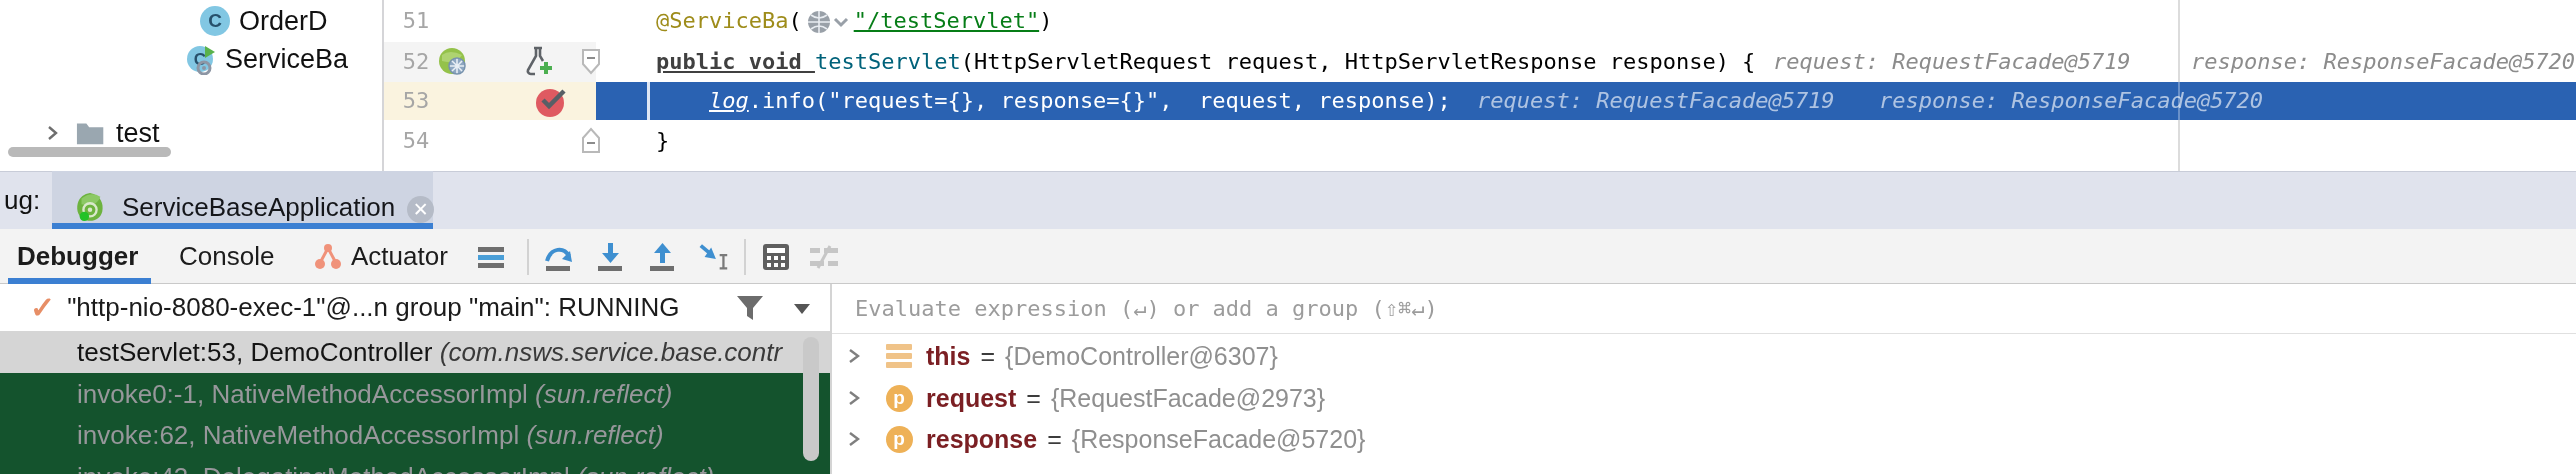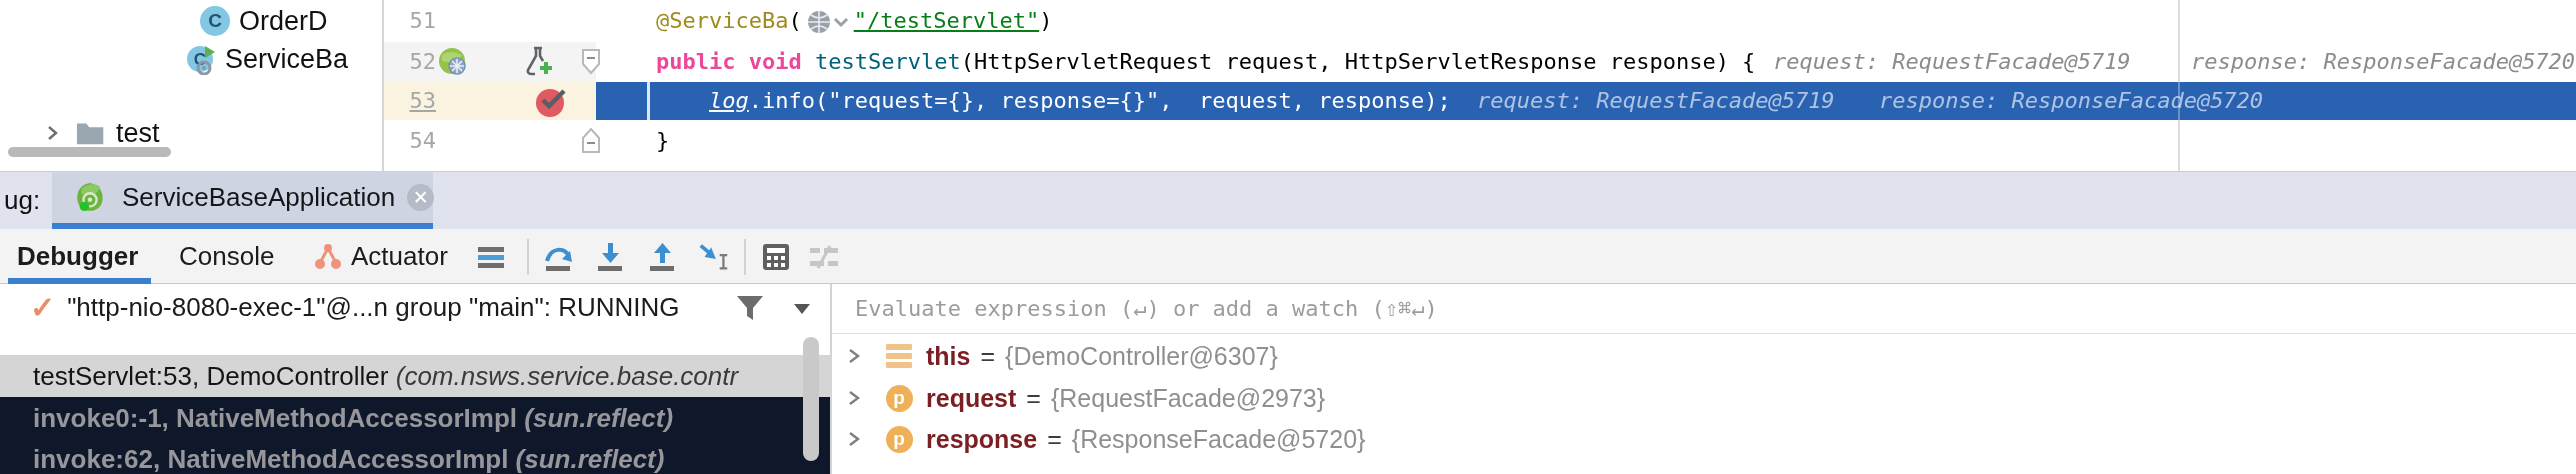--- a/index.html
+++ b/index.html
@@ -9,58 +9,58 @@
   
   #project-panel{left:0;top:0;width:382px;height:171px;background:#fff;overflow:hidden;}
   .tree-row{position:absolute;height:38px;line-height:38px;font-size:27px;color:#111;white-space:nowrap;display:flex;align-items:center;}
   .tree-ic{display:inline-flex;width:32px;height:32px;margin-right:8px;align-items:center;justify-content:center;flex:0 0 auto;}
   .class-circle{width:30px;height:30px;border-radius:50%;background:#82c7e3;color:#27506b;font-size:19px;font-weight:bold;
                 display:flex;align-items:center;justify-content:center;position:relative;}
   #psep{left:382px;top:0;width:2px;height:171px;background:#d5d5d8;}
   #hscroll-thumb{left:8px;top:147px;width:163px;height:10px;border-radius:5px;background:#b9b9b9;}
   .gutter-bg-52{left:384px;top:42px;width:212px;height:40px;background:#f4f4f4;}
   .gutter-bg-53{left:384px;top:82px;width:212px;height:38px;background:#faf3df;}
-  .lnum{position:absolute;width:40px;text-align:right;font-family:"DejaVu Sans Mono",monospace;font-size:22px;color:#a6a6a6;height:40px;line-height:40px;left:396px;}
+  .lnum{position:absolute;width:40px;text-align:center;font-family:"DejaVu Sans Mono",monospace;font-size:22px;color:#a6a6a6;height:40px;line-height:40px;left:396px;}
   .fold{position:absolute;left:581px;width:20px;height:26px;}
   
   #guide-line{left:2178px;top:0;width:2px;height:171px;background:#dcdcdc;}
   #exec-line{left:596px;top:82px;width:1980px;height:38px;background:#2a62b2;}
   #exec-gap{left:647px;top:82px;width:3px;height:38px;background:rgba(255,255,255,.85);}
   #exec-guide{left:2178px;top:82px;width:2px;height:38px;background:rgba(255,255,255,.3);}
   .code{position:absolute;font-family:"DejaVu Sans Mono",monospace;font-size:22px;height:40px;line-height:40px;white-space:pre;color:#000;}
-  .kw{color:#ec4899;font-weight:bold;}
+  .kw{color:#404040;font-weight:bold;text-decoration:underline;}
   .mth{color:#00627a;}
   .ann{color:#9e8c1a;}
   .str{color:#067d17;text-decoration:underline;}
   .hint{position:absolute;font-family:"DejaVu Sans Mono",monospace;font-size:22px;font-style:italic;height:40px;line-height:40px;color:#8c8c8c;white-space:pre;}
   .hint-sel{color:rgba(255,255,255,.62);}
   .code-white{color:#fff;}
   .fld{font-style:italic;text-decoration:underline;}
   .inlay-chip{display:inline-flex;align-items:center;margin:0 3px;vertical-align:middle;}
   
   #debug-header{left:0;top:171px;width:2576px;height:58px;background:#e0e3ed;border-top:1px solid #c8ccd8;box-sizing:border-box;}
   #debug-prefix{left:4px;top:171px;height:58px;line-height:58px;font-size:26px;color:#111;}
-  #run-tab{left:52px;top:171px;width:381px;height:52px;background:#ced4e2;display:flex;align-items:center;}
+  #run-tab{left:52px;top:171px;width:381px;height:52px;background:#ced4e2;display:flex;align-items:flex-end;}
   #run-tab-underline{left:52px;top:223px;width:381px;height:6px;background:#3b7fd2;}
   #run-tab-label{font-size:26px;color:#15161a;margin-left:8px;white-space:nowrap;}
   #tab-close{width:27px;height:27px;border-radius:50%;background:#b5bbc7;color:#fff;font-size:19px;line-height:27px;text-align:center;margin-left:12px;flex:0 0 auto;}
   
   #toolbar{left:0;top:229px;width:2576px;height:55px;background:#f3f3f3;border-bottom:1px solid #c9c9c9;box-sizing:border-box;}
   .tb-tab{position:absolute;top:229px;height:54px;line-height:54px;font-size:26px;color:#1c1c1c;}
   #debugger-underline{left:8px;top:278px;width:143px;height:6px;background:#3b7fd2;}
   .tb-sep{position:absolute;top:239px;width:2px;height:36px;background:#d2d2d2;}
   .tb-btn{position:absolute;top:241px;width:34px;height:32px;display:flex;align-items:center;justify-content:center;}
   
   #frames-panel{left:0;top:284px;width:830px;height:190px;background:#fff;overflow:hidden;}
   #thread-row{position:absolute;left:0;top:0;width:830px;height:47px;display:flex;align-items:center;}
   #thread-check{margin-left:30px;color:#e78e66;font-size:30px;font-weight:bold;}
   #thread-label{margin-left:12px;font-size:26px;color:#1b1b1b;white-space:nowrap;}
-  .frame-row{position:absolute;left:0;width:830px;height:42px;line-height:42px;font-size:26px;white-space:nowrap;padding-left:33px;box-sizing:border-box;margin-top:24px;}
+  .frame-row{position:absolute;left:0;width:830px;height:42px;line-height:42px;font-size:26px;white-space:nowrap;padding-left:77px;box-sizing:border-box;}
   .frame-sel{background:#d5d5d5;color:#141414;}
-  .frame-lib{background:#0f172a;color:#97979b;font-weight:bold;}
+  .frame-lib{background:#14532d;color:#97979b;}
   .pkg{font-style:italic;}
   .frame-sel .pkg{color:#3a3a3a;}
   #frames-scroll{left:803px;top:337px;width:16px;height:124px;border-radius:8px;background:#c9c9c9;}
   #panel-vsep{left:830px;top:284px;width:2px;height:190px;background:#d4d4d4;}
   #vars-panel{left:832px;top:284px;width:1744px;height:190px;background:#fff;overflow:hidden;}
   #eval-row{position:absolute;left:0;top:0;width:1744px;height:50px;border-bottom:1px solid #e0e0e0;box-sizing:border-box;}
   #eval-text{margin-left:23px;line-height:49px;font-family:"DejaVu Sans Mono","DejaVu Sans",monospace;font-size:22px;color:#9c9c9c;white-space:pre;}
   .var-row{position:absolute;left:0;width:1744px;height:42px;display:flex;align-items:center;}
   .var-chevron{margin-left:14px;width:22px;color:#7f7f7f;flex:0 0 auto;display:flex;align-items:center;}
   .var-ic{margin-left:16px;width:30px;height:28px;flex:0 0 auto;display:flex;align-items:center;justify-content:center;}
@@ -110,21 +110,21 @@
       <span>test</span>
     </div>
     <div id="hscroll-thumb" class="abs"></div>
   </div>
   <div id="psep" class="abs"></div>
 
   <div class="gutter-bg-52 abs"></div>
   <div class="gutter-bg-53 abs"></div>
   <div class="lnum" style="top:1px;">51</div>
   <div class="lnum" style="top:42px;">52</div>
-  <div class="lnum" style="top:81px;text-decoration:underline;">53</div>
+  <div class="lnum" style="top:81px;">53</div>
   <div class="lnum" style="top:121px;">54</div>
 
   <div class="abs" style="left:438px;top:47px;">
     <svg width="30" height="30" viewBox="0 0 30 30">
       <circle cx="14" cy="14" r="13" fill="#94c24a"></circle>
       <path d="M4 8 q8 -6 20 0 q-6 10 -20 6 z" fill="#aed371"></path>
       <circle cx="19" cy="19" r="8" fill="#8ea7c2"></circle>
       <path d="M11 19 h16 M19 11 v16 M13.5 13.5 q5.5 5 11 11 M13.5 24.5 q5.5 -5 11 -11" stroke="#e8eef5" stroke-width="1.6" fill="none"></path>
       <circle cx="19" cy="19" r="8" fill="none" stroke="#7792ad" stroke-width="1.5"></circle>
     </svg>
@@ -288,21 +288,21 @@
     <div class="frame-row frame-sel" style="top:47px;"><span>testServlet:53, DemoController </span><span class="pkg">(com.nsws.service.base.contr</span></div>
     <div class="frame-row frame-lib" style="top:89px;"><span>invoke0:-1, NativeMethodAccessorImpl </span><span class="pkg">(sun.reflect)</span></div>
     <div class="frame-row frame-lib" style="top:130px;"><span>invoke:62, NativeMethodAccessorImpl </span><span class="pkg">(sun.reflect)</span></div>
     <div class="frame-row frame-lib" style="top:172px;"><span>invoke:43, DelegatingMethodAccessorImpl </span><span class="pkg">(sun.reflect)</span></div>
   </div>
   <div id="frames-scroll" class="abs"></div>
   <div id="panel-vsep" class="abs"></div>
 
   <div id="vars-panel" class="abs">
     <div id="eval-row">
-      <div id="eval-text">Evaluate expression (↵) or add a watch (⇧⌘↵)</div>
+      <div id="eval-text">Evaluate expression (↵) or add a group (⇧⌘↵)</div>
     </div>
 
     <div class="var-row" style="top:51px;">
       <span class="var-chevron">
         <svg width="16" height="18" viewBox="0 0 16 18">
             <polyline points="4,3 12,9 4,15" fill="none" stroke="#7f7f7f" stroke-width="2.4"></polyline>
           </svg>
       </span>
       <span class="var-ic">
         <span class="this-bars">

